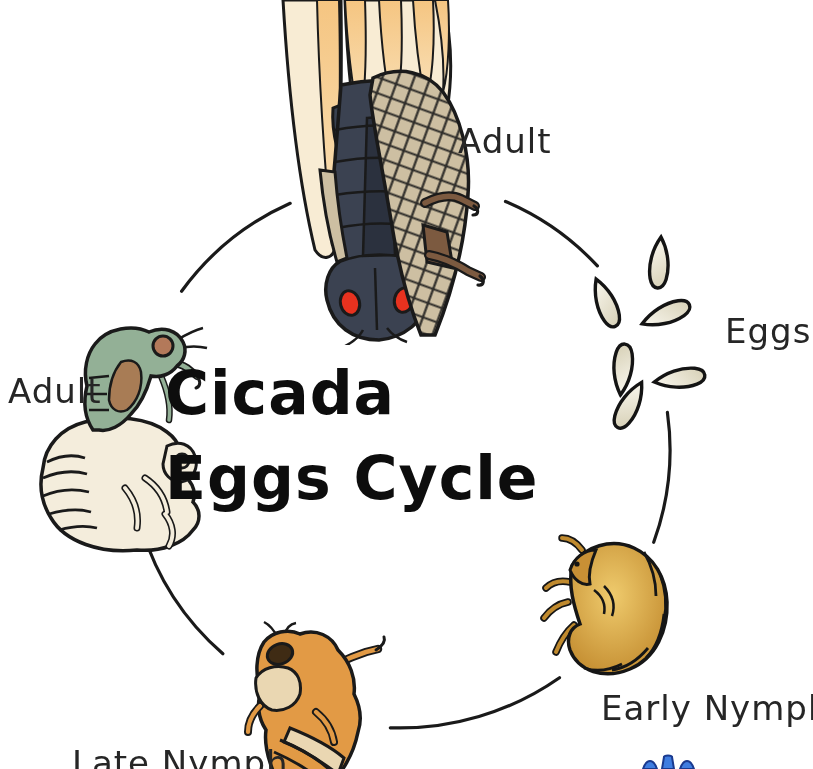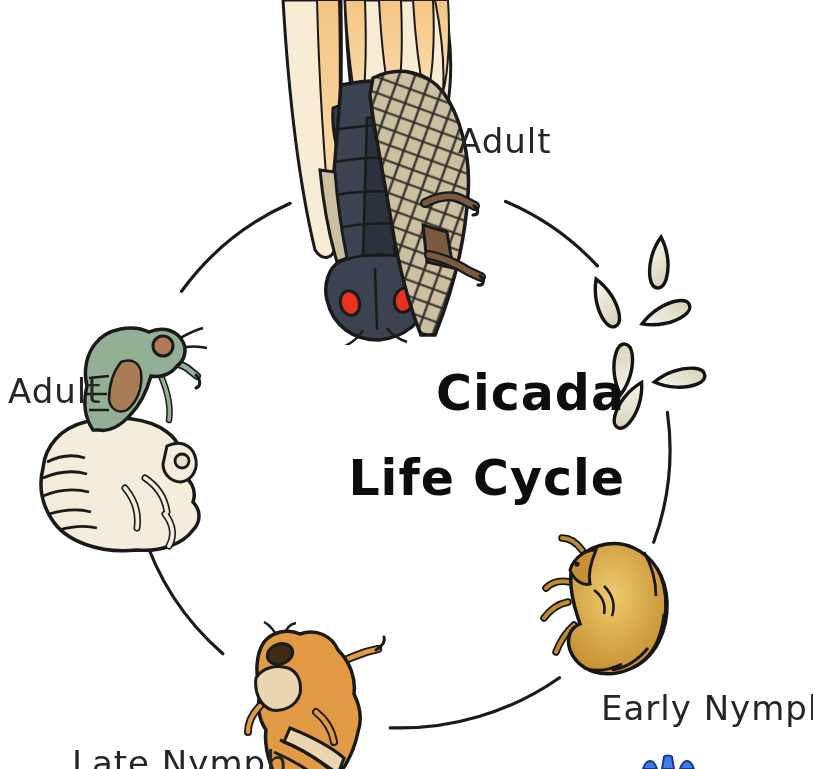--- a/index.html
+++ b/index.html
@@ -1,20 +1,20 @@
 <!DOCTYPE html>
 <html><head>
 <meta charset="utf-8">
 <style>
   html,body{margin:0;padding:0;background:#fff;}
   #canvas{position:relative;width:813px;height:769px;background:#ffffff;overflow:hidden;
           font-family:"DejaVu Sans",sans-serif;}
   .abs{position:absolute;}
-  #title{left:165px;top:351px;width:460px;text-align:right;
-         font-size:49px;line-height:85px;font-weight:800;color:#0d0d0d;letter-spacing:1px;}
+  #title{left:165px;top:351px;width:460px;text-align:left;
+         font-size:60px;line-height:85px;font-weight:800;color:#0d0d0d;letter-spacing:1px;}
   .stage-label{font-size:34px;font-weight:400;color:#262626;letter-spacing:1px;white-space:nowrap;}
   #label-adult{left:458px;top:121px;}
   #label-eggs{left:725px;top:311px;}
   #label-early-nymph{left:601px;top:688px;}
   #label-late-nymph{left:72px;top:743px;}
   #label-molt{left:8px;top:371px;}
   svg{display:block;overflow:hidden;}
 </style>
 </head>
 <body>
@@ -197,20 +197,21 @@
   <svg class="abs" style="left:640px;top:754px" width="56" height="15" viewBox="0 0 56 15">
     <g fill="#3f7de0" stroke="#1a3a8f" stroke-width="2">
       <path d="M3,15 C5,9 8,7 10,7 C12,7 15,9 17,15 Z"></path>
       <path d="M22,15 L24,3 C24,1 32,1 32,3 L34,15 Z"></path>
       <path d="M40,15 C42,9 45,7 47,7 C49,7 52,9 54,15 Z"></path>
     </g>
   </svg>
 
   <div id="title" class="abs">
     <div>Cicada</div>
-    <div>Life Cycle</div>
+    <div>Eggs Cycle</div>
   </div>
 
   <div id="label-adult" class="abs stage-label">Adult</div>
+  <div id="label-eggs" class="abs stage-label">Eggs</div>
   <div id="label-early-nymph" class="abs stage-label">Early Nymph</div>
   <div id="label-late-nymph" class="abs stage-label">Late Nymph</div>
   <div id="label-molt" class="abs stage-label">Adult</div>
 </div>
 
 </body></html>

